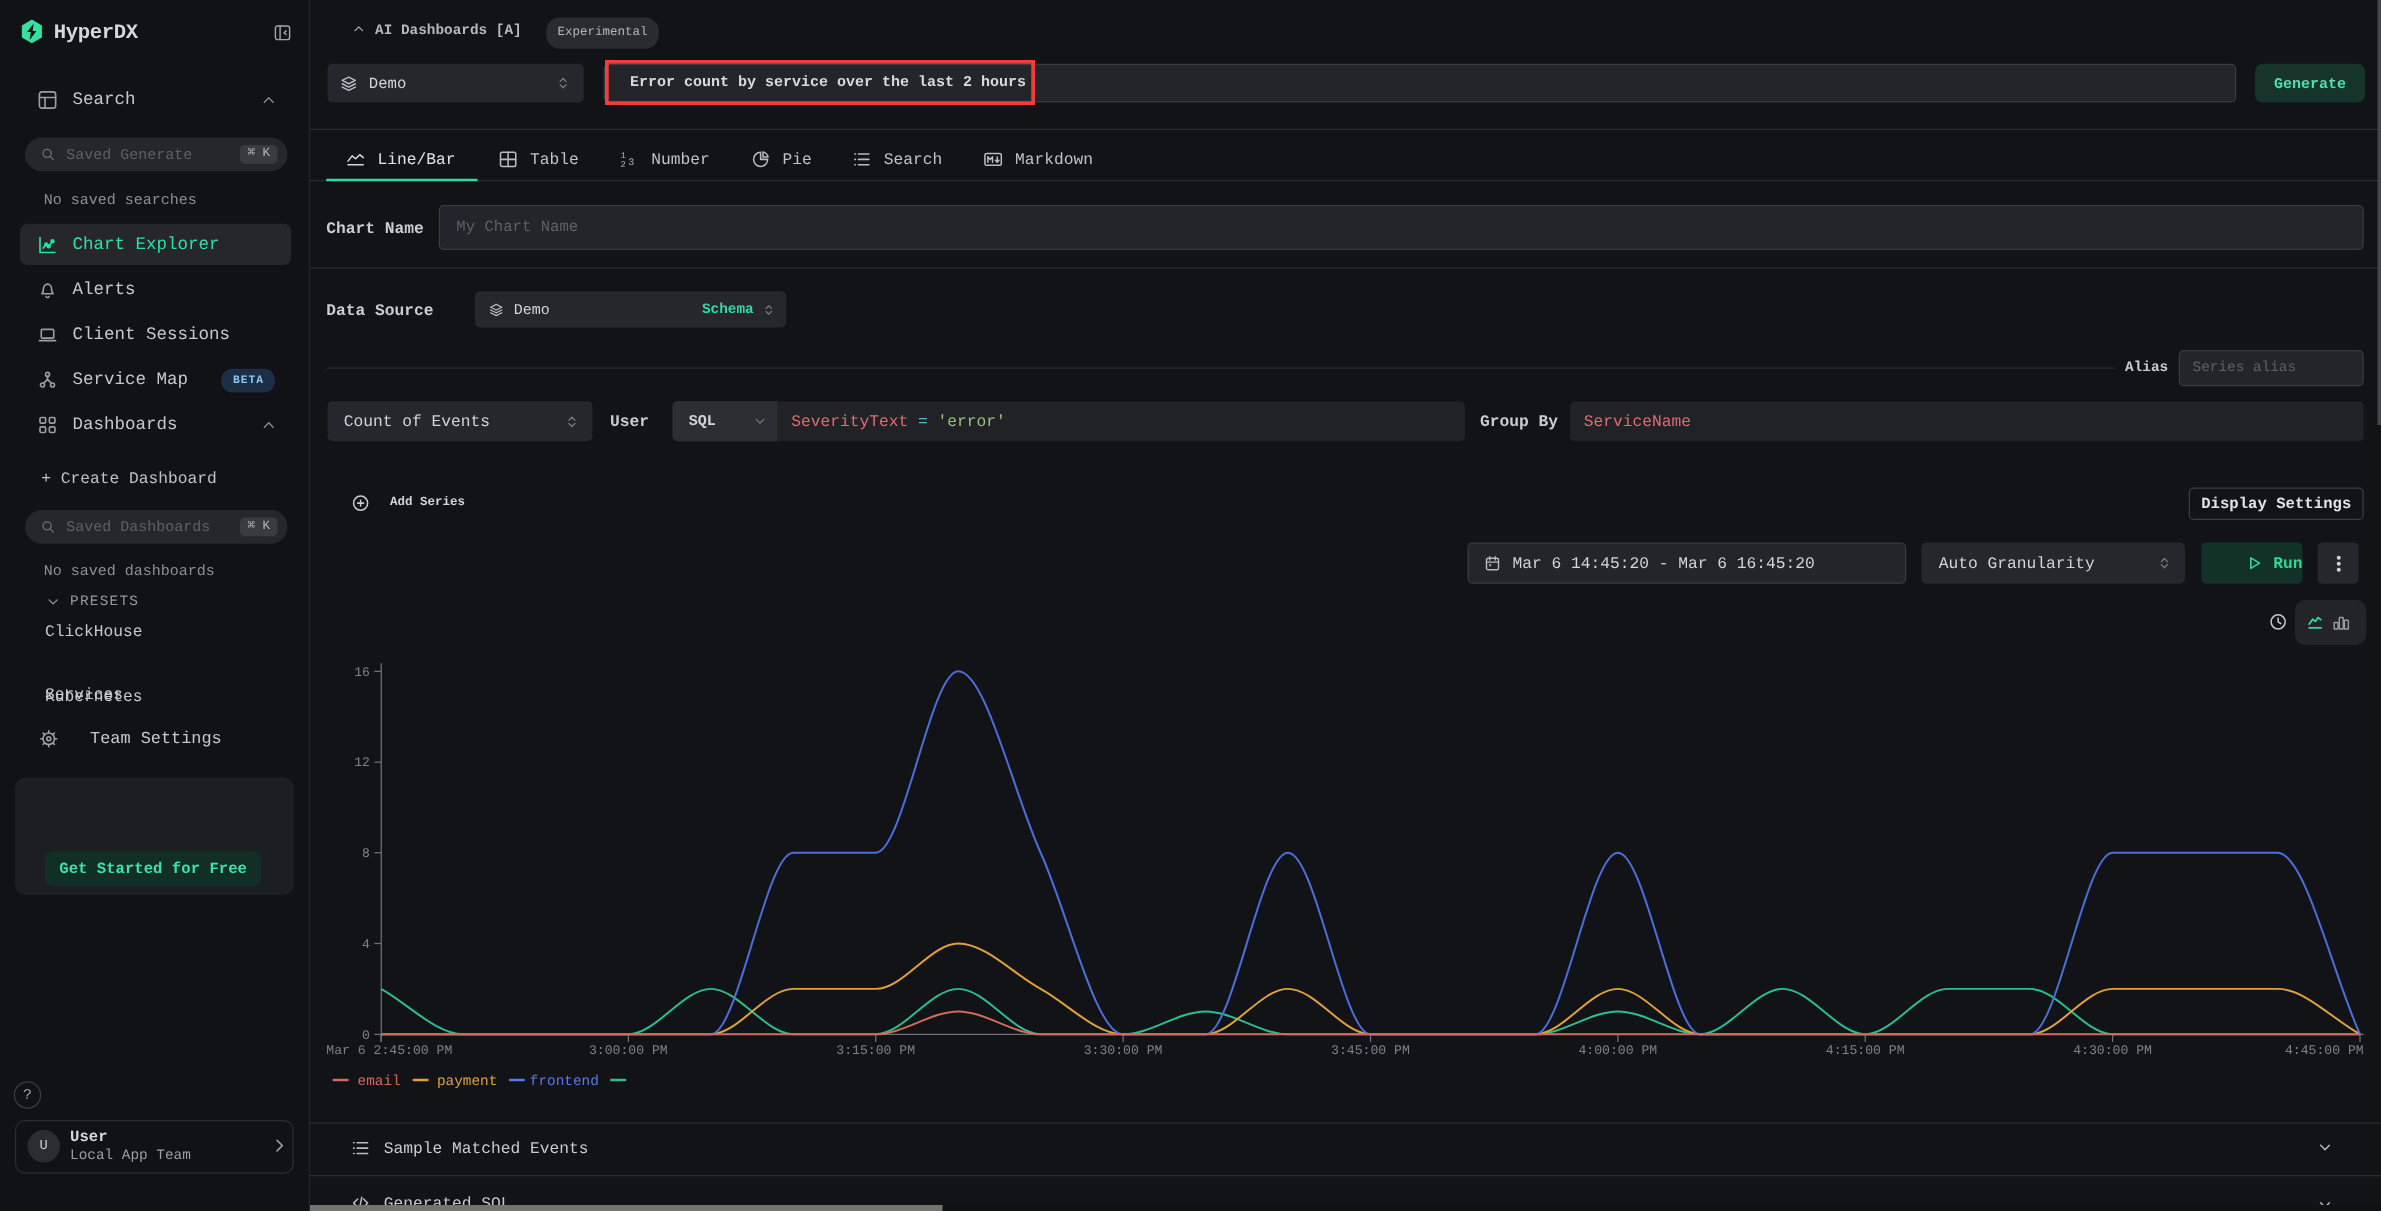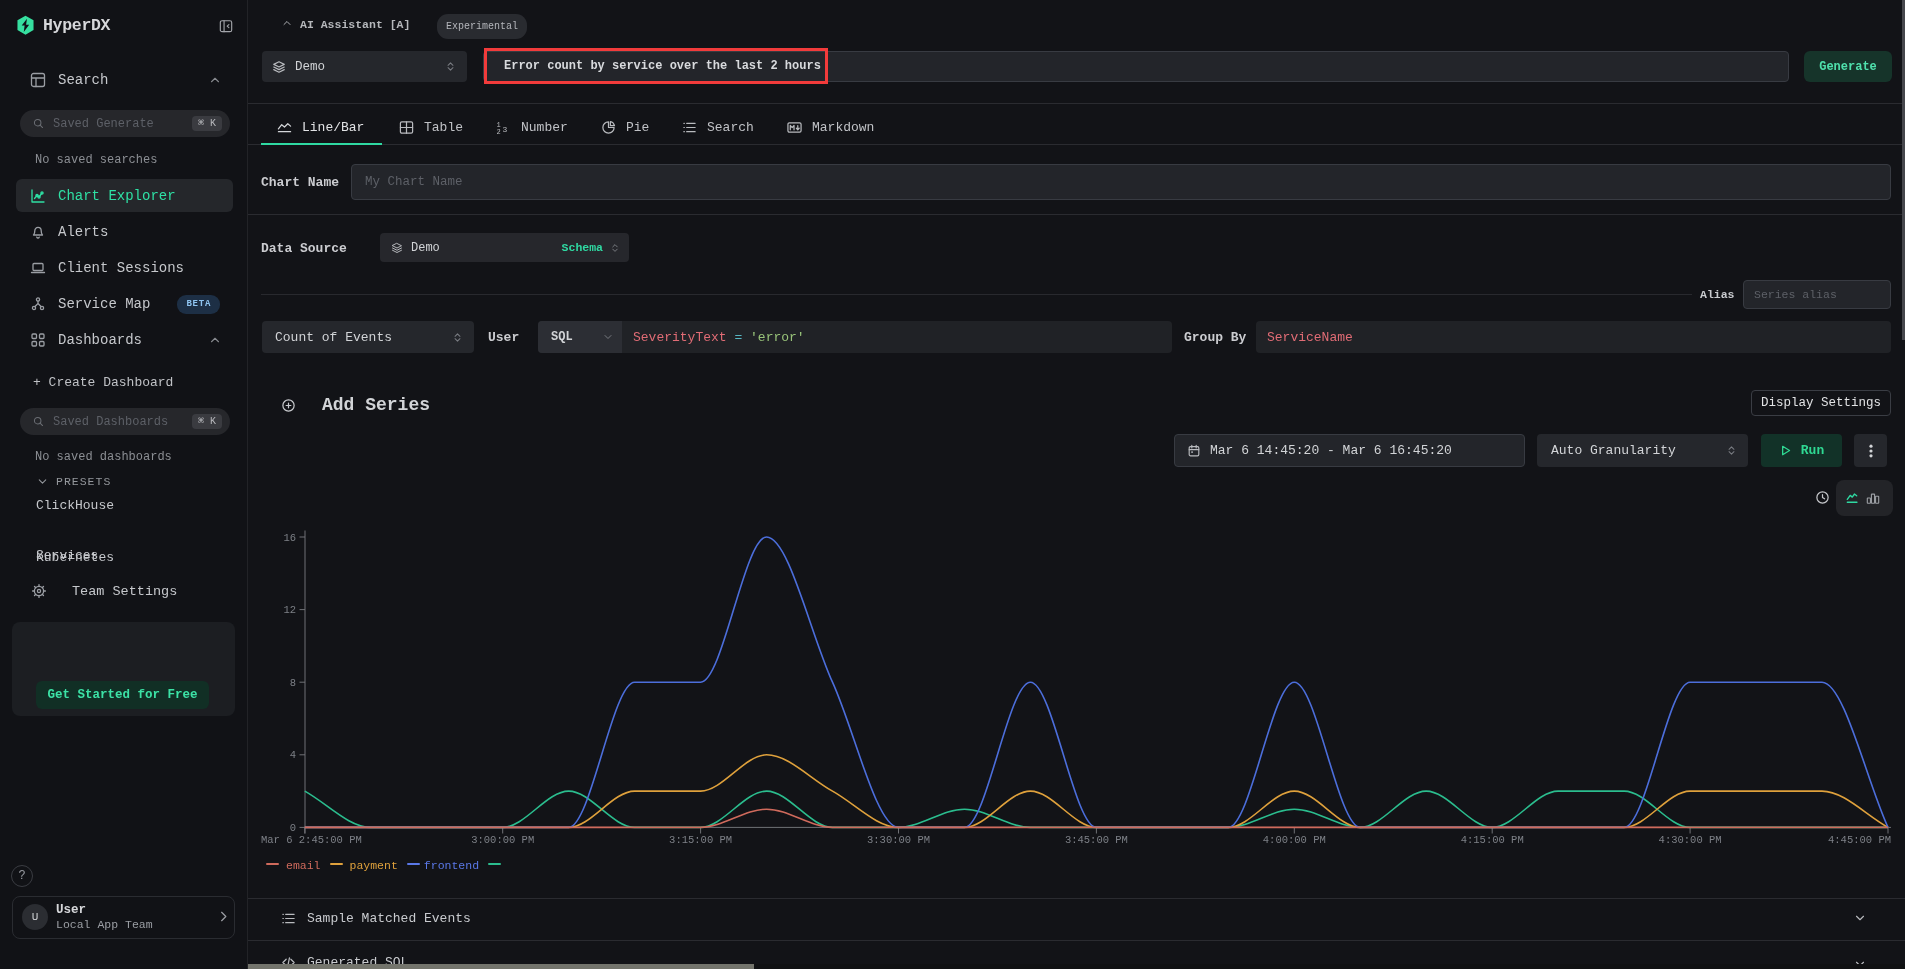--- a/index.html
+++ b/index.html
@@ -136,21 +136,21 @@
       <svg width="15" height="15" viewBox="0 0 16 16" fill="none" stroke="#9b9ea4" stroke-width="1.3" stroke-linecap="round" stroke-linejoin="round">
         <path d="M6 3.5L10.5 8 6 12.5"></path>
       </svg>
     </div>
   </div>
 <div class="abs flex" style="left:281px;top:17px">
     <svg width="12" height="12" viewBox="0 0 16 16" fill="none" stroke="#b0b2b6" stroke-width="1.3" stroke-linecap="round" stroke-linejoin="round">
       <path d="M4 10l4-4 4 4"></path>
     </svg>
   </div>
-<div class="abs" style="left:300px;top:18px;font-size:11.5px;font-weight:bold;color:#b6b8bc">AI Assistant [A]</div>
+<div class="abs" style="left:300px;top:18px;font-size:11.5px;font-weight:bold;color:#b6b8bc">AI Dashboards [A]</div>
 <div class="abs flex" style="left:437px;top:14px;height:25px;background:#292b30;border-radius:11px;padding:0 9px;font-size:10px;color:#b4b6bb">Experimental</div>
 <div class="abs flex" style="left:262px;top:51px;width:205px;height:31px;background:#25272c;border-radius:4px;padding:0 10px">
     <span style="display:flex;margin-right:9px">
       <svg width="14" height="14" viewBox="0 0 16 16" fill="none" stroke="#b9bbbf" stroke-width="1.3" stroke-linecap="round" stroke-linejoin="round">
         <path d="M8 2L14 5 8 8 2 5z"></path>
         <path d="M2 8l6 3 6-3"></path>
         <path d="M2 11l6 3 6-3"></path>
       </svg>
     </span>
     <span style="font-size:12.5px;color:#d2d4d7">Demo</span>
@@ -258,40 +258,40 @@
 <div class="abs" style="left:633px;top:330px;font-size:13px"><span style="color:#e06c75">SeverityText</span> <span style="color:#56b6c2">=</span> <span style="color:#98c379">'error'</span></div>
 <div class="abs lbl" style="left:1184px;top:330px">Group By</div>
 <div class="input" style="left:1256px;top:321px;width:635px;height:32px;border:none;background:#202226;padding:0 11px">
     <span style="font-size:13px;color:#e06c75">ServiceName</span>
   </div>
 <div class="abs flex" style="left:281px;top:395px">
     <svg width="15" height="15" viewBox="0 0 16 16" fill="none" stroke="#c9cbcf" stroke-width="1.3" stroke-linecap="round" stroke-linejoin="round">
       <circle cx="8" cy="8" r="6"></circle>
       <path d="M8 5.5v5M5.5 8h5"></path>
     </svg>
-    <span style="margin-left:26px;font-size:18px;font-weight:bold;color:#d2d4d7">Add Series</span>
-  </div>
-<div class="abs flex" style="left:1751px;top:390px;width:140px;height:26px;border:1px solid #3a3d44;border-radius:4px;justify-content:center;font-size:12.5px;font-weight:normal;color:#e2e3e5">Display Settings</div>
+    <span style="margin-left:16px;font-size:10px;font-weight:bold;color:#d2d4d7">Add Series</span>
+  </div>
+<div class="abs flex" style="left:1751px;top:390px;width:140px;height:26px;border:1px solid #3a3d44;border-radius:4px;justify-content:center;font-size:12.5px;font-weight:bold;color:#e2e3e5">Display Settings</div>
 <div class="input flex" style="left:1174px;top:434px;width:351px;height:33px;padding:0 12px">
     <svg width="14" height="14" viewBox="0 0 16 16" fill="none" stroke="#b9bbbf" stroke-width="1.3" stroke-linecap="round" stroke-linejoin="round">
       <rect x="2.5" y="3" width="11" height="10.5" rx="1.5"></rect>
       <path d="M2.5 6.5h11M5.5 1.5v3M10.5 1.5v3"></path>
       <rect x="4.8" y="8.3" width="2" height="2" fill="#9b9ea4" stroke="none"></rect>
     </svg>
     <span style="margin-left:9px;font-size:13px;color:#d2d4d7">Mar 6 14:45:20 - Mar 6 16:45:20</span>
   </div>
 <div class="abs flex" style="left:1537px;top:434px;width:211px;height:33px;background:#25272c;border-radius:4px;padding:0 10px 0 14px">
     <span style="font-size:13px;color:#d2d4d7">Auto Granularity</span>
     <span style="margin-left:auto;display:flex">
       <svg width="13" height="13" viewBox="0 0 16 16" fill="none" stroke="#797c82" stroke-width="1.3" stroke-linecap="round" stroke-linejoin="round">
         <path d="M5 6.5L8 3.5l3 3M5 9.5l3 3 3-3"></path>
       </svg>
     </span>
   </div>
-<div class="abs flex" style="left:1761px;top:434px;width:81px;height:33px;background:#123228;border-radius:4px;justify-content:center">
+<div class="abs flex" style="left:1761px;top:434px;width:81px;height:33px;background:#123228;border-radius:4px;justify-content:flex-end">
     <svg width="13" height="13" viewBox="0 0 16 16" fill="none" stroke="#2fd993" stroke-width="1.6" stroke-linejoin="round">
       <path d="M4.5 2.8l8.5 5.2-8.5 5.2z"></path>
     </svg>
     <span style="margin-left:9px;font-size:13px;font-weight:bold;color:#2fd993">Run</span>
   </div>
 <div class="abs flex" style="left:1854px;top:434px;width:33px;height:33px;background:#25272c;border-radius:4px;justify-content:center">
     <svg width="16" height="16" viewBox="0 0 16 16" fill="#d2d4d7">
       <circle cx="8" cy="3.2" r="1.6"></circle>
       <circle cx="8" cy="8" r="1.6"></circle>
       <circle cx="8" cy="12.8" r="1.6"></circle>

